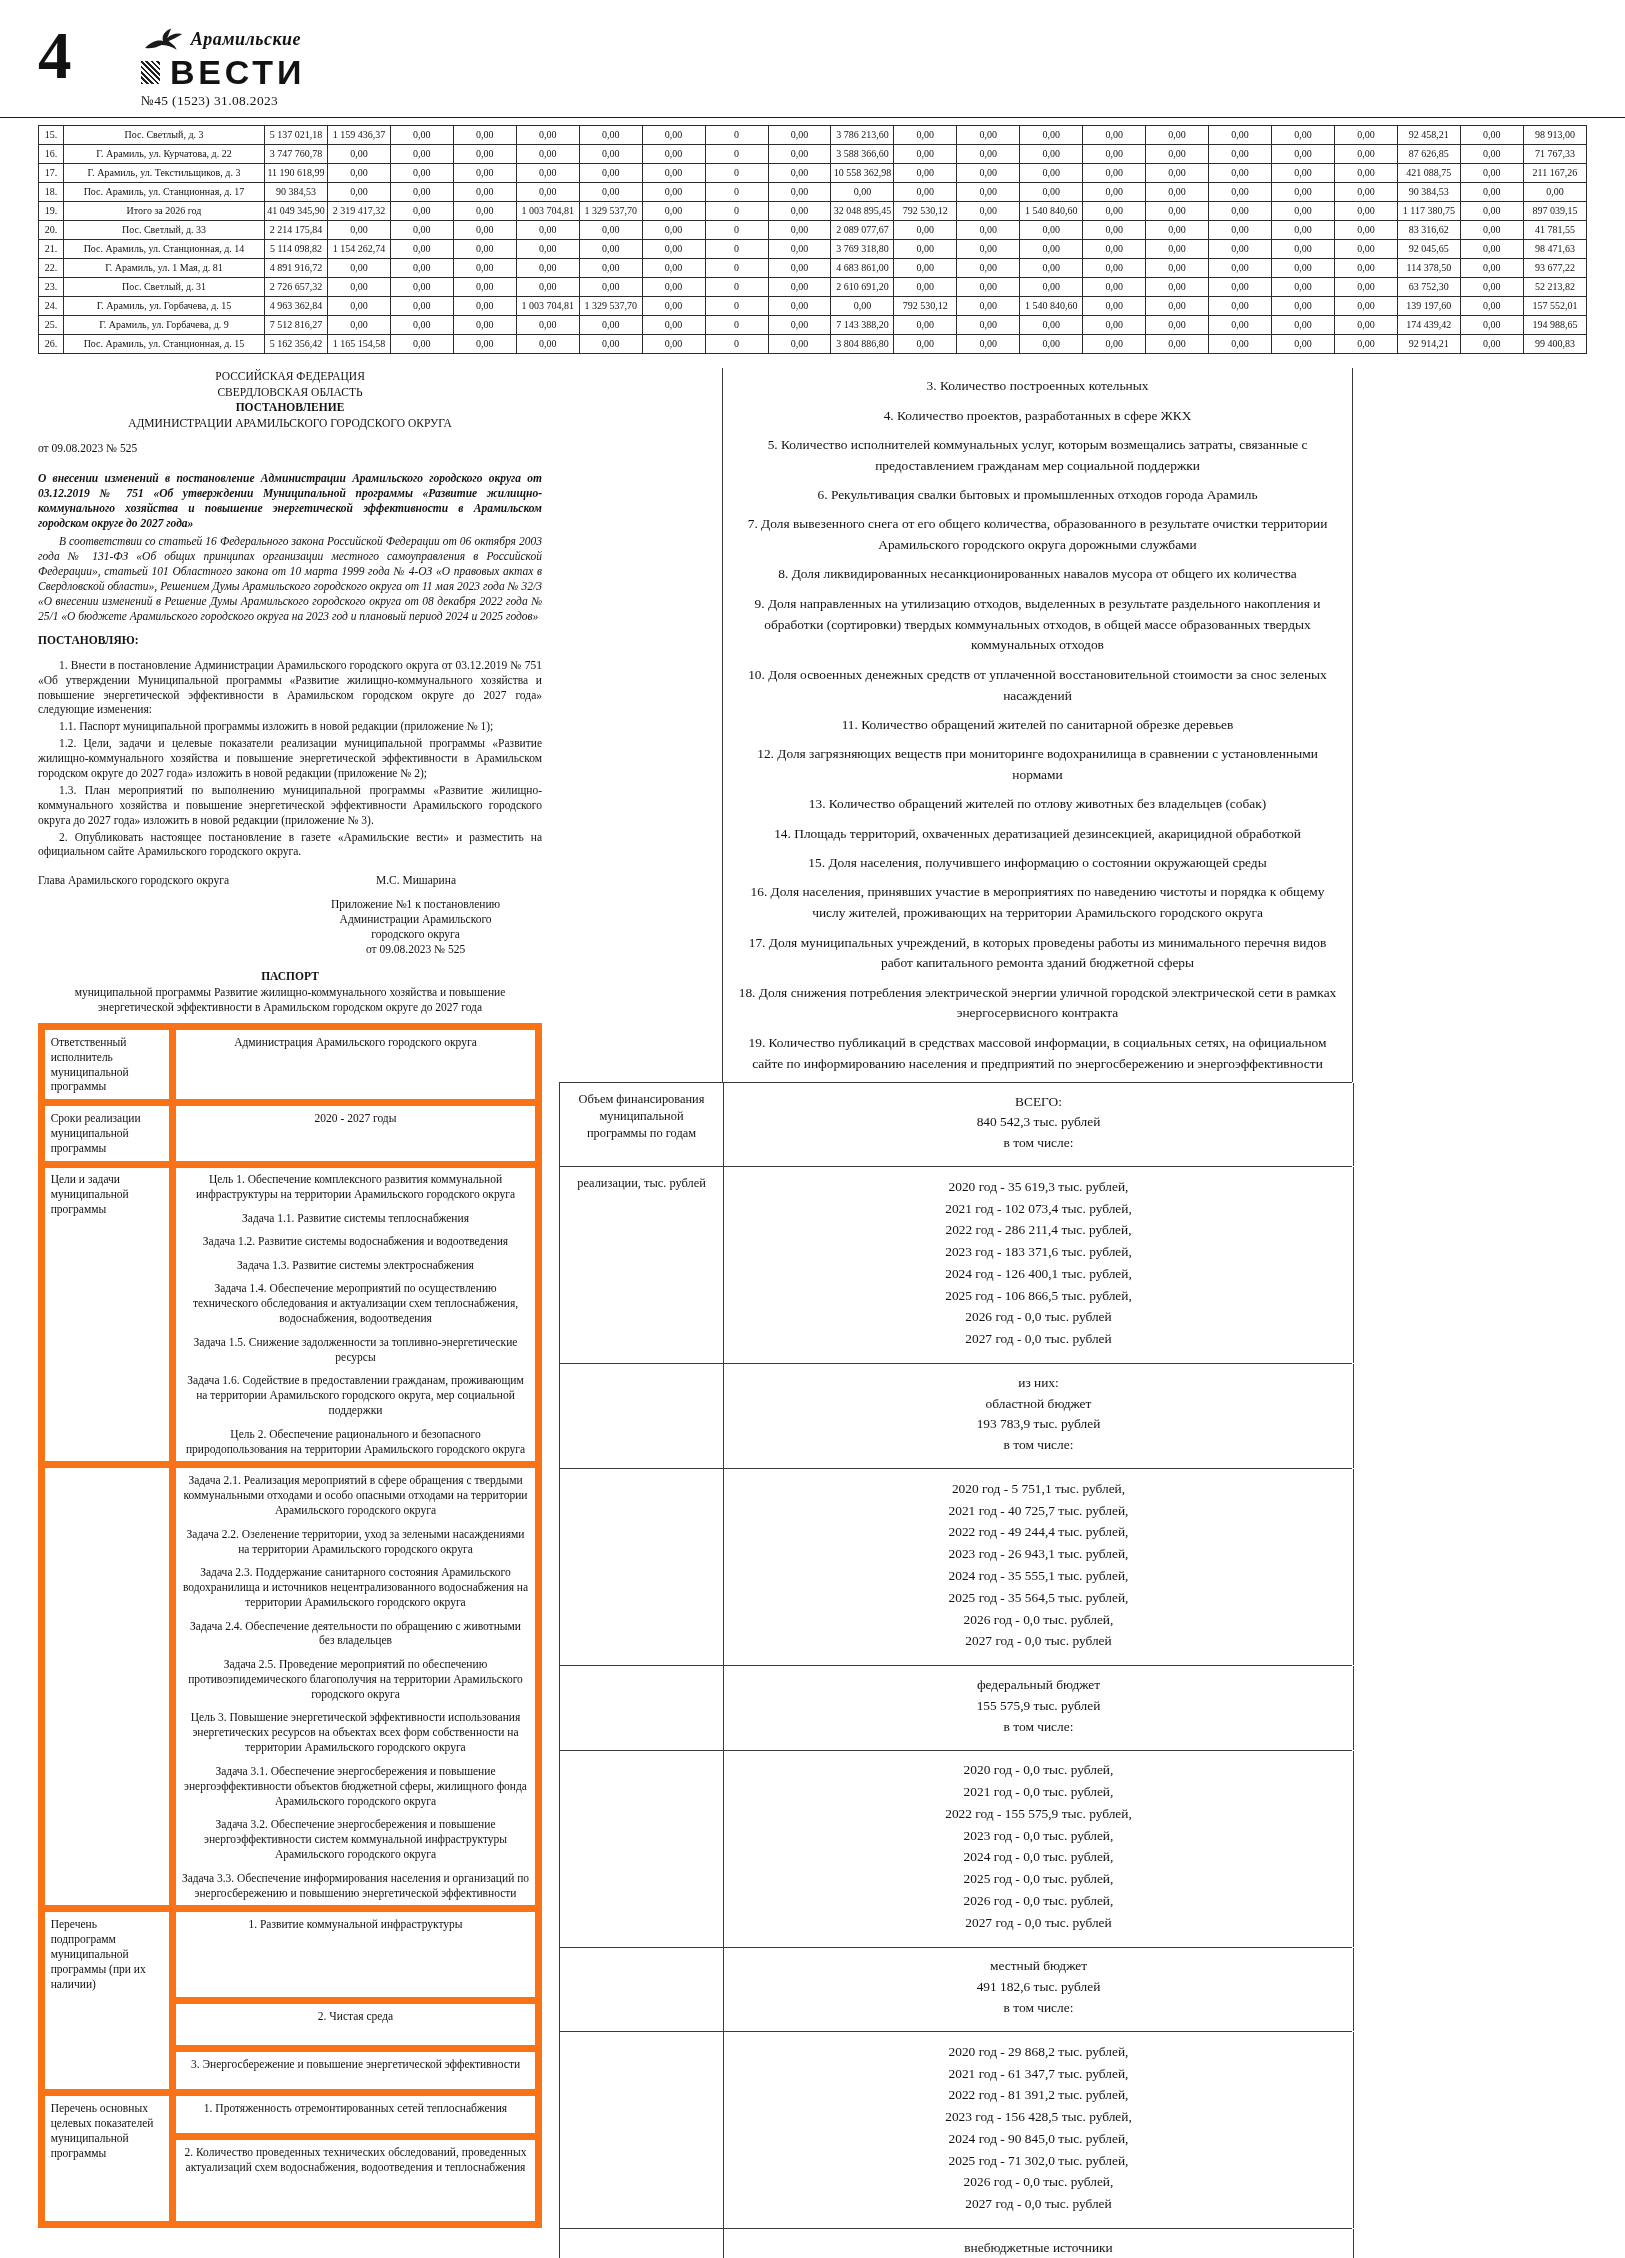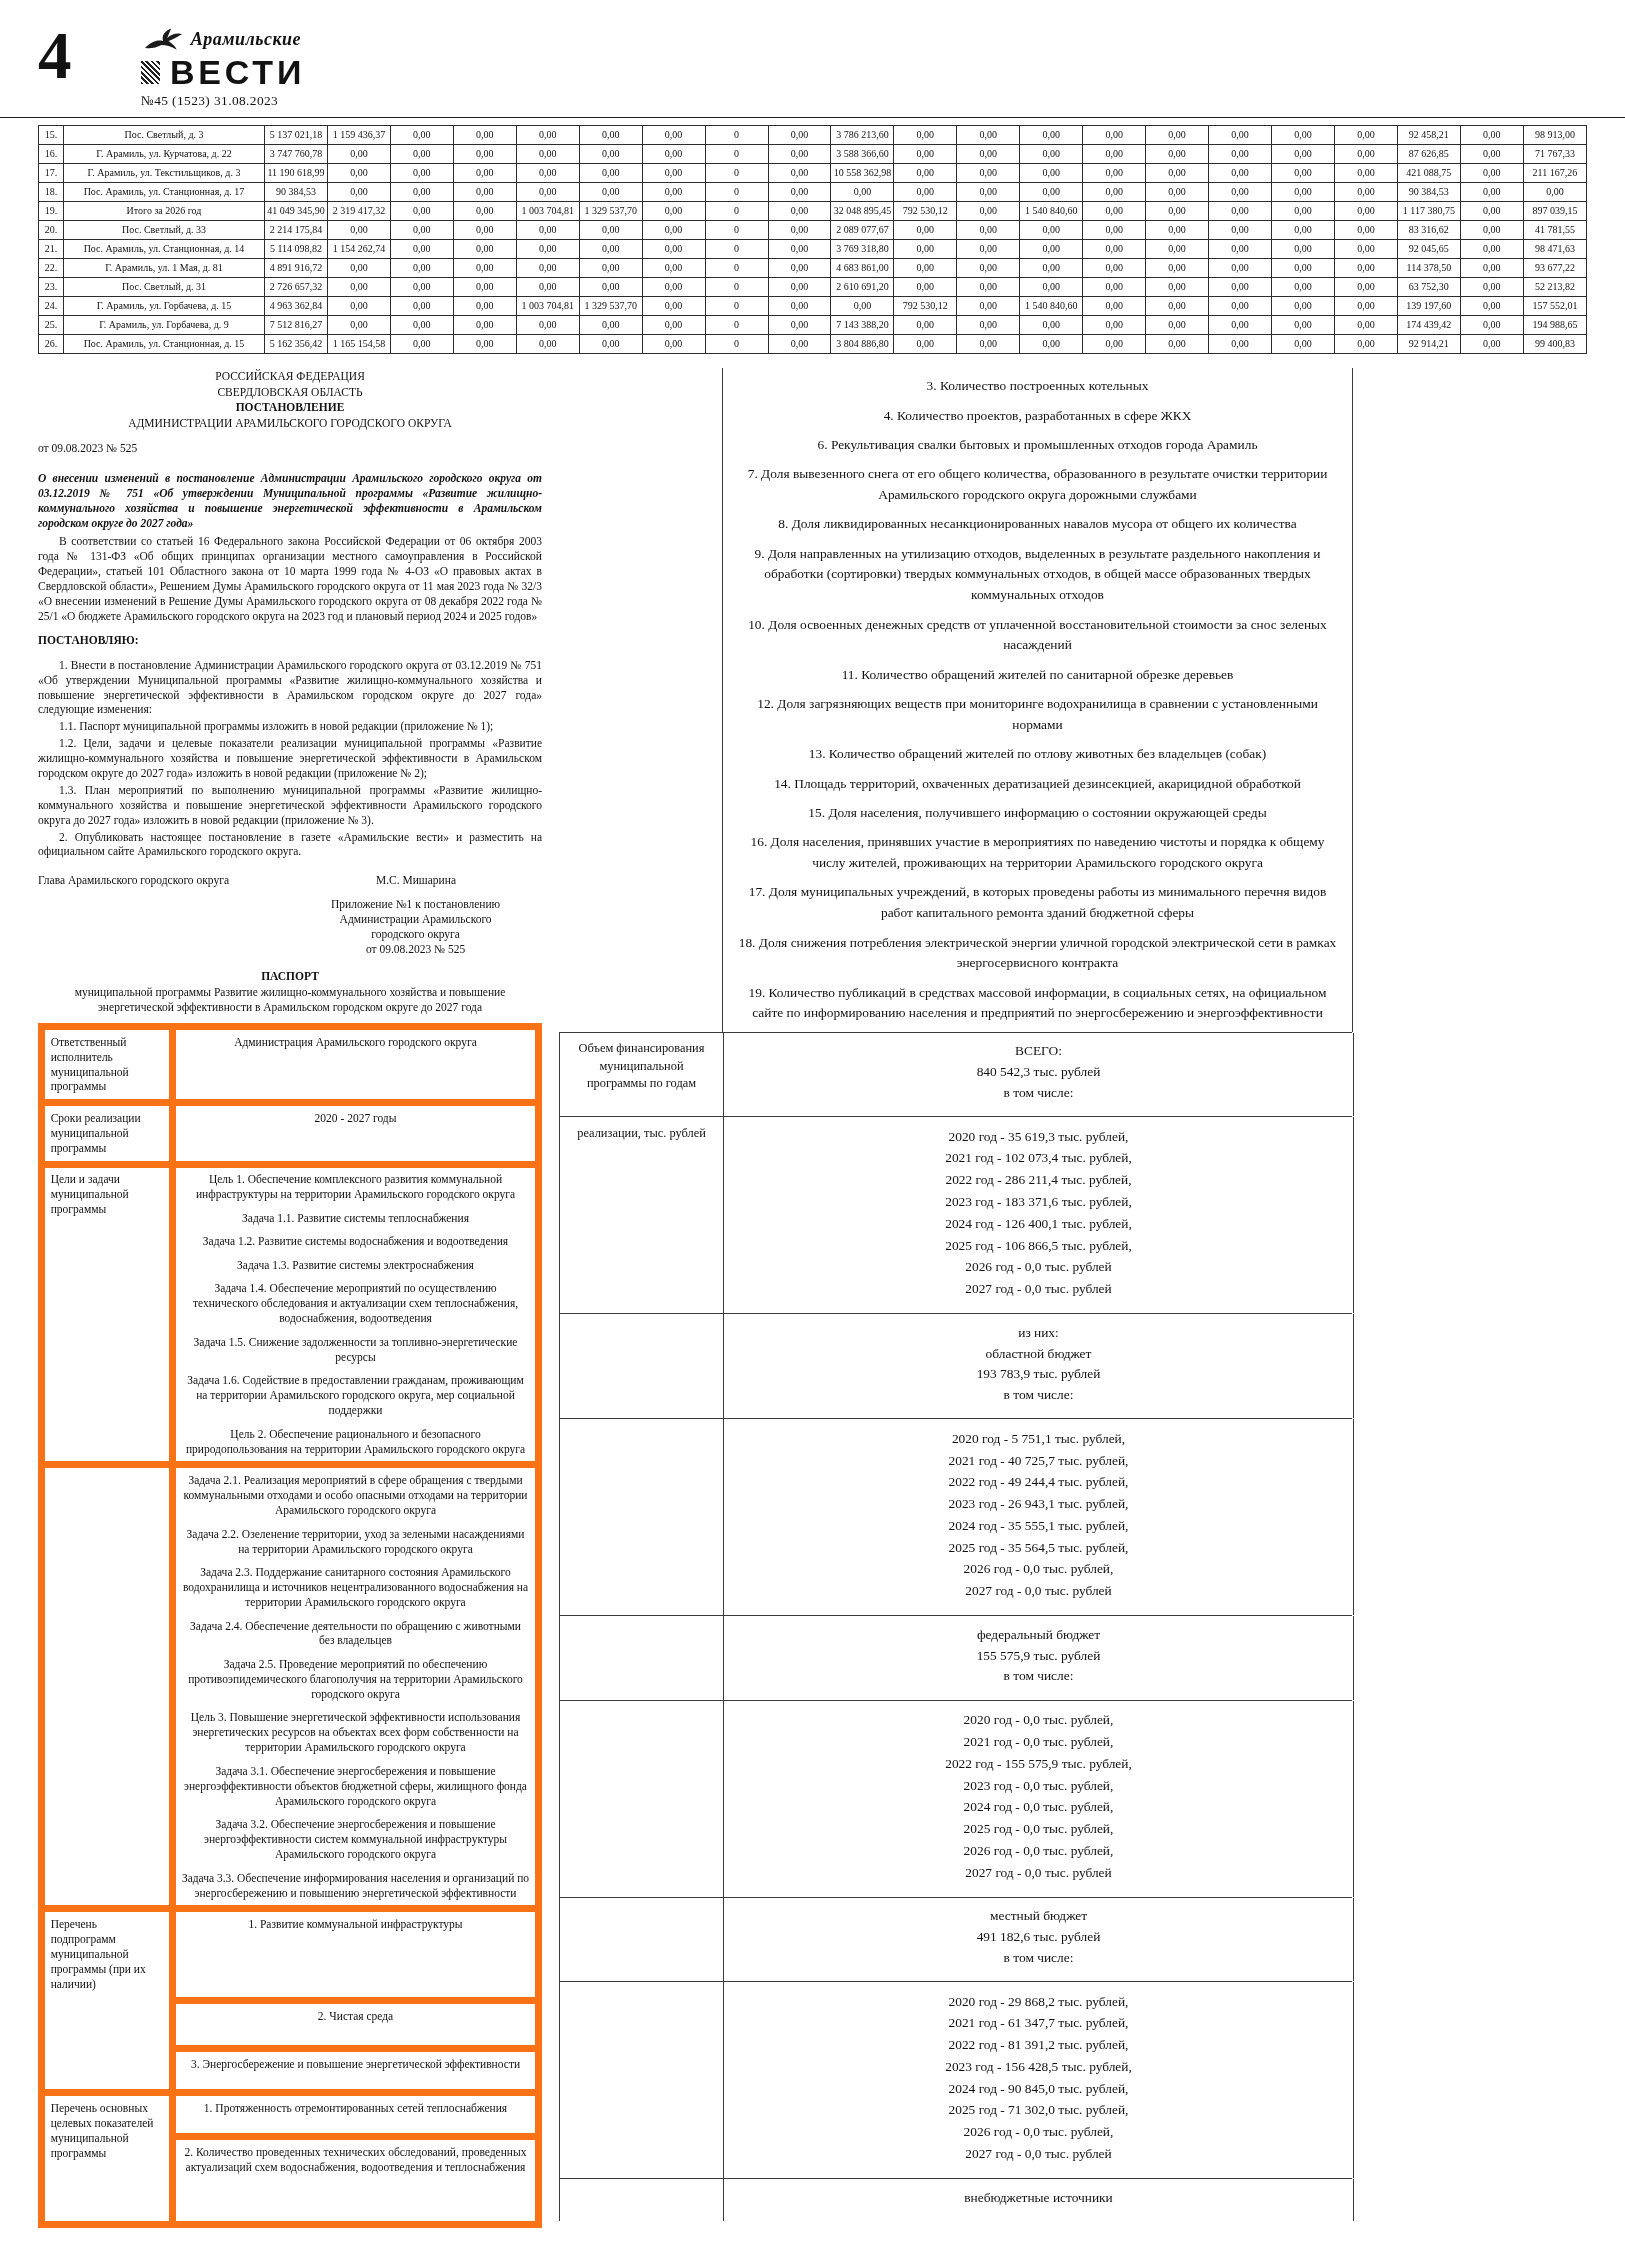--- a/index.html
+++ b/index.html
@@ -29,21 +29,21 @@
   .content { display: flex; align-items: flex-start; padding: 13.4px 38px 0; }
   .col-left { width: 504px; flex: none; font-size: 11.5px; line-height: 1.3; }
   .col-right { width: 793px; flex: none; margin-left: 17px; font-size: 13.4px; line-height: 1.55; }
   
   .doc-head { text-align: center; margin-bottom: 5.7px; }
   .doc-head div { margin: 1px 0; }
   .bold { font-weight: bold; }
   .doc-date { margin: 9.6px 0 15.3px; }
   .doc-title { font-weight: bold; font-style: italic; text-align: justify; margin-bottom: 3px; }
   .doc-par { text-align: justify; text-indent: 21px; }
-  .preamble { margin-bottom: 9.6px; }
+  .preamble { margin-bottom: 9.6px; font-style: italic; }
   .resolve { font-weight: bold; margin: 5.7px 0 9.6px; }
   .ditem { text-align: justify; text-indent: 21px; margin-bottom: 1.9px; }
   .signature { display: flex; justify-content: space-between; padding-right: 86px; margin: 13.4px 0 9.6px; }
   .annex { width: 249px; margin: 3.8px 1.9px 11.5px auto; text-align: center; white-space: pre-line; }
   .passport-title { text-align: center; font-weight: bold; margin: 3.8px 0 1.9px; }
   .passport-subtitle { text-align: center; margin-bottom: 7.6px; }
   
   table.passport { width: 100%; border-collapse: collapse; }
   table.passport td { border: 7px solid #f97316; padding: 4.8px 5.7px; vertical-align: top; }
   td.plabel { width: 131px; }
@@ -488,20 +488,21 @@
       </table>
     </div>
 
     <div class="col-right">
       <div class="rrow noleft">
         <div class="rlabel"></div>
         <div class="rvalue ind-cell">
           <div>
               <div class="ind-item">3. Количество построенных котельных</div>
               <div class="ind-item">4. Количество проектов, разработанных в сфере ЖКХ</div>
+              <div class="ind-item">5. Количество исполнителей коммунальных услуг, которым возмещались затраты, связанные с предоставлением гражданам мер социальной поддержки</div>
               <div class="ind-item">6. Рекультивация свалки бытовых и промышленных отходов города Арамиль</div>
               <div class="ind-item">7. Доля вывезенного снега от его общего количества, образованного в результате очистки территории Арамильского городского округа дорожными службами</div>
               <div class="ind-item">8. Доля ликвидированных несанкционированных навалов мусора от общего их количества</div>
               <div class="ind-item">9. Доля направленных на утилизацию отходов, выделенных в результате раздельного накопления и обработки (сортировки) твердых коммунальных отходов, в общей массе образованных твердых коммунальных отходов</div>
               <div class="ind-item">10. Доля освоенных денежных средств от уплаченной восстановительной стоимости за снос зеленых насаждений</div>
               <div class="ind-item">11. Количество обращений жителей по санитарной обрезке деревьев</div>
               <div class="ind-item">12. Доля загрязняющих веществ при мониторинге водохранилища в сравнении с установленными нормами</div>
               <div class="ind-item">13. Количество обращений жителей по отлову животных без владельцев (собак)</div>
               <div class="ind-item">14. Площадь территорий, охваченных дератизацией дезинсекцией, акарицидной обработкой</div>
               <div class="ind-item">15. Доля населения, получившего информацию о состоянии окружающей среды</div>

